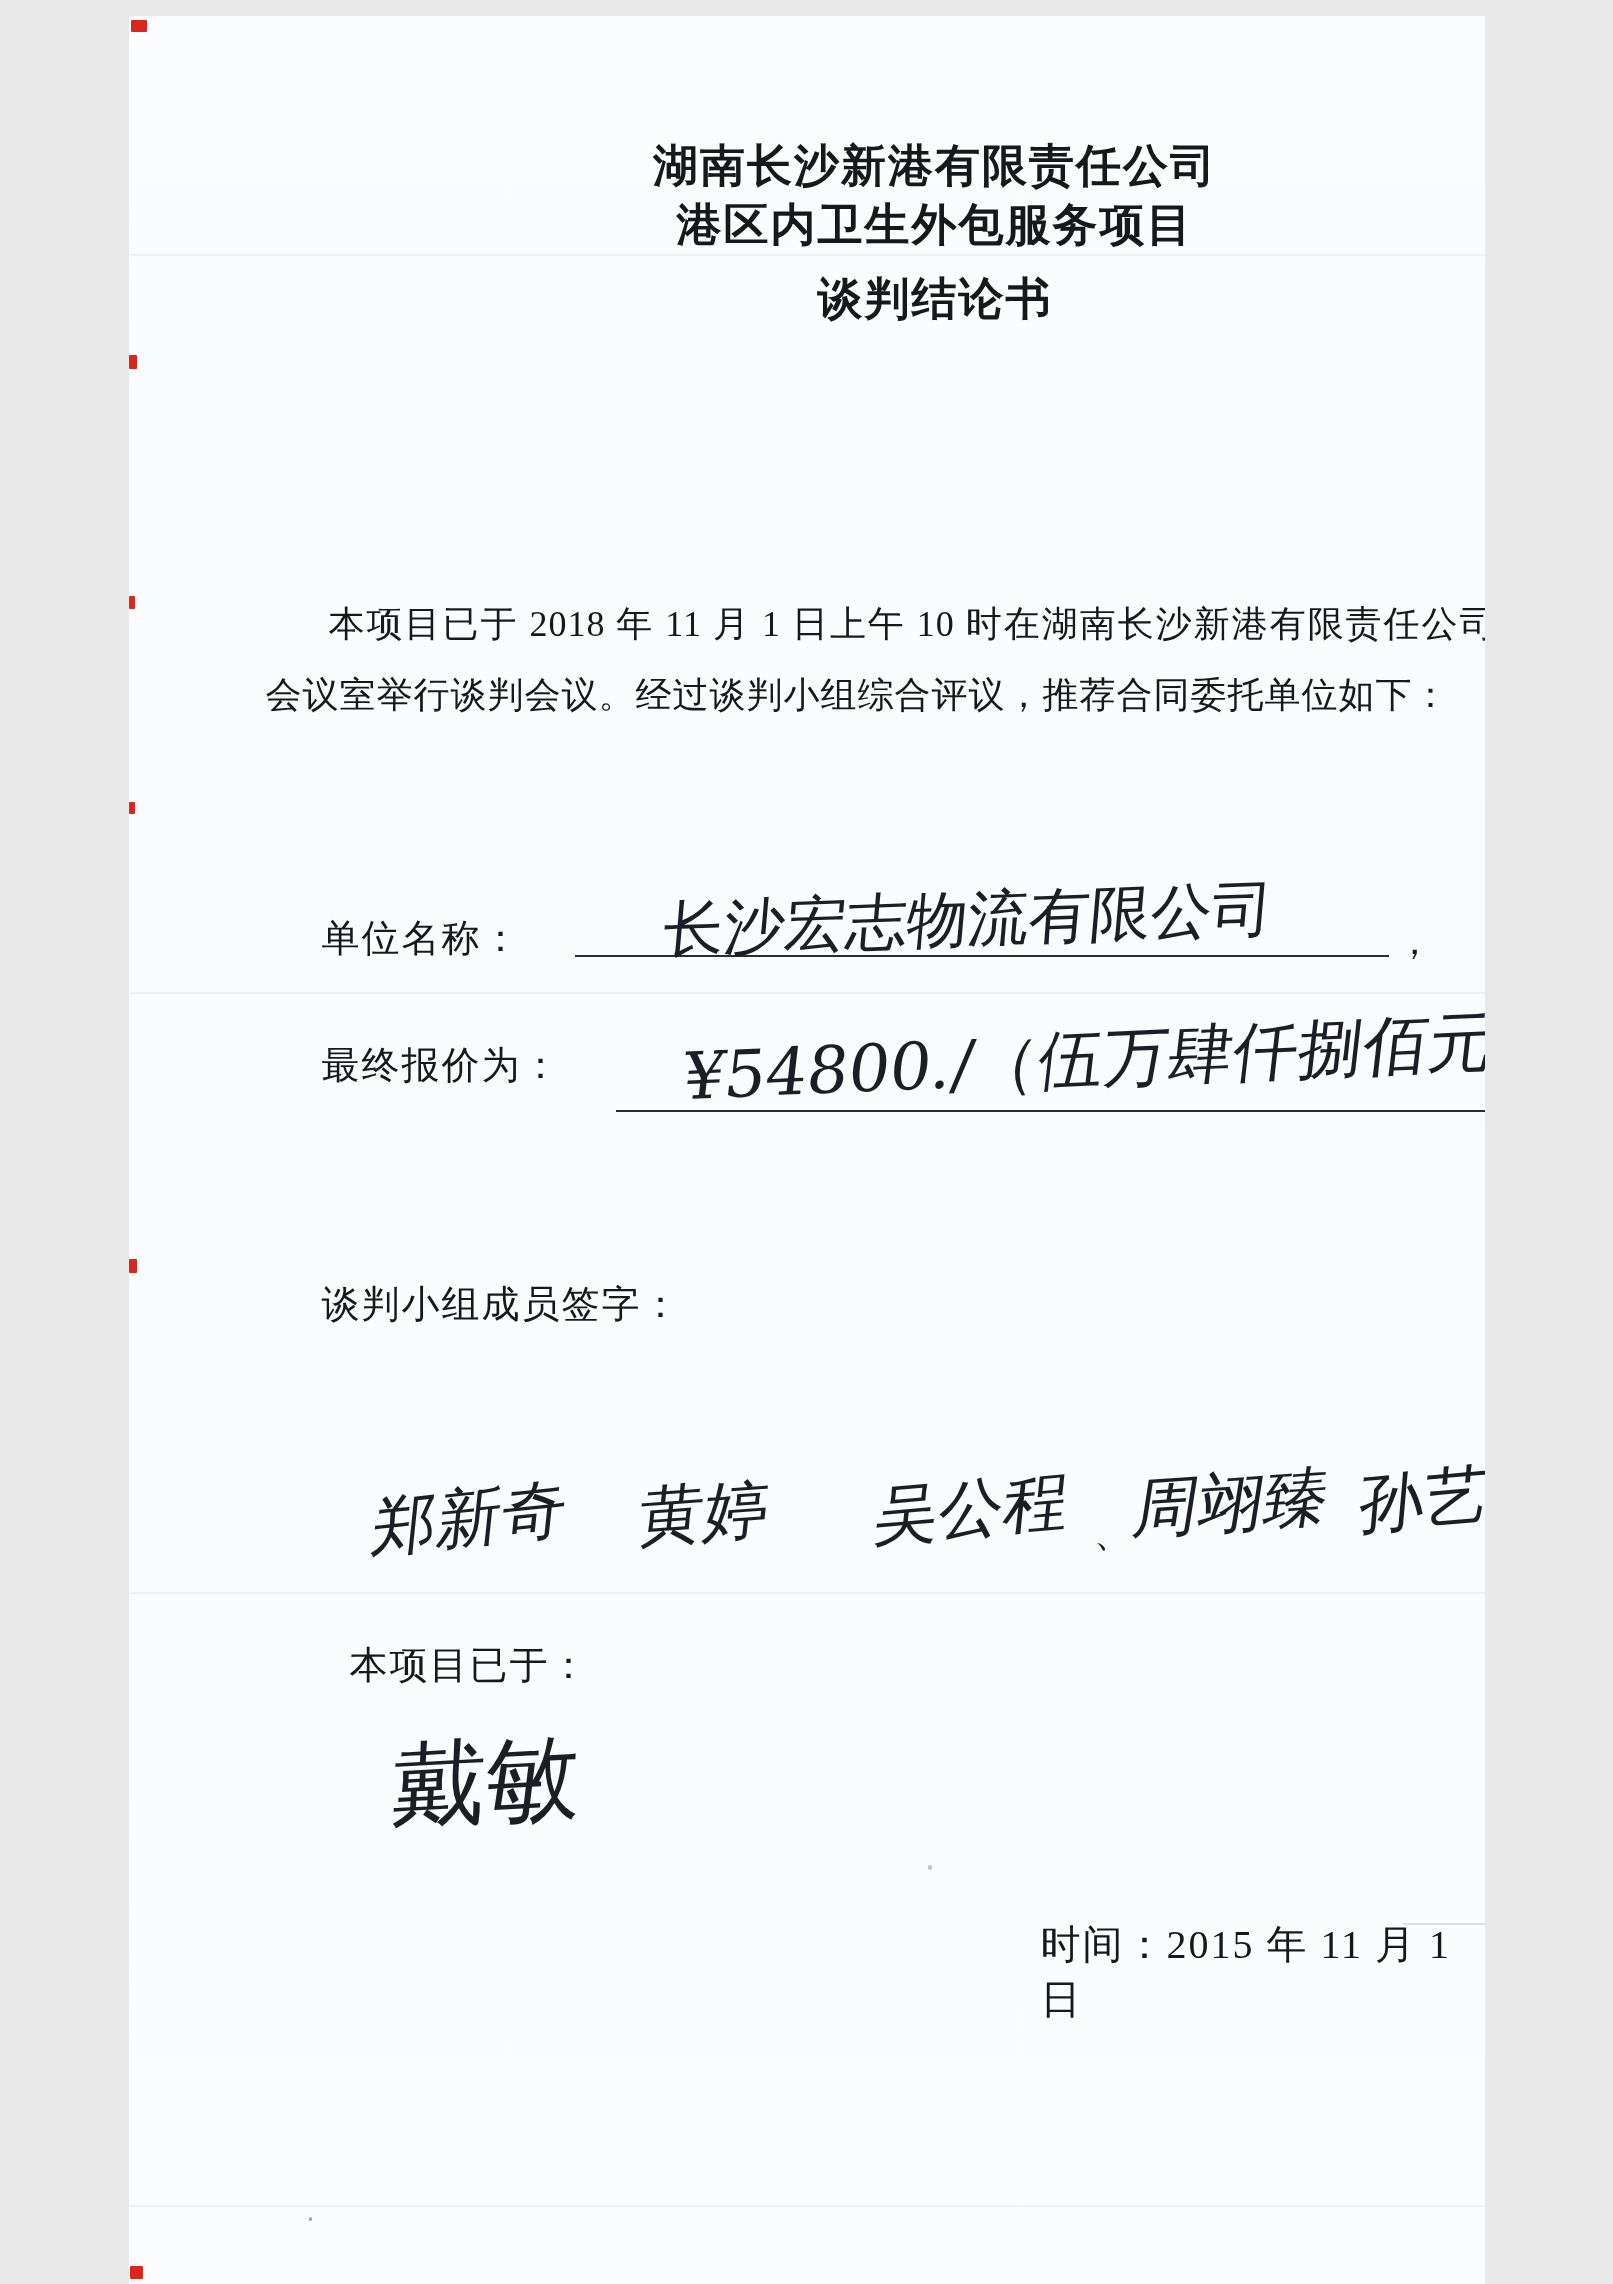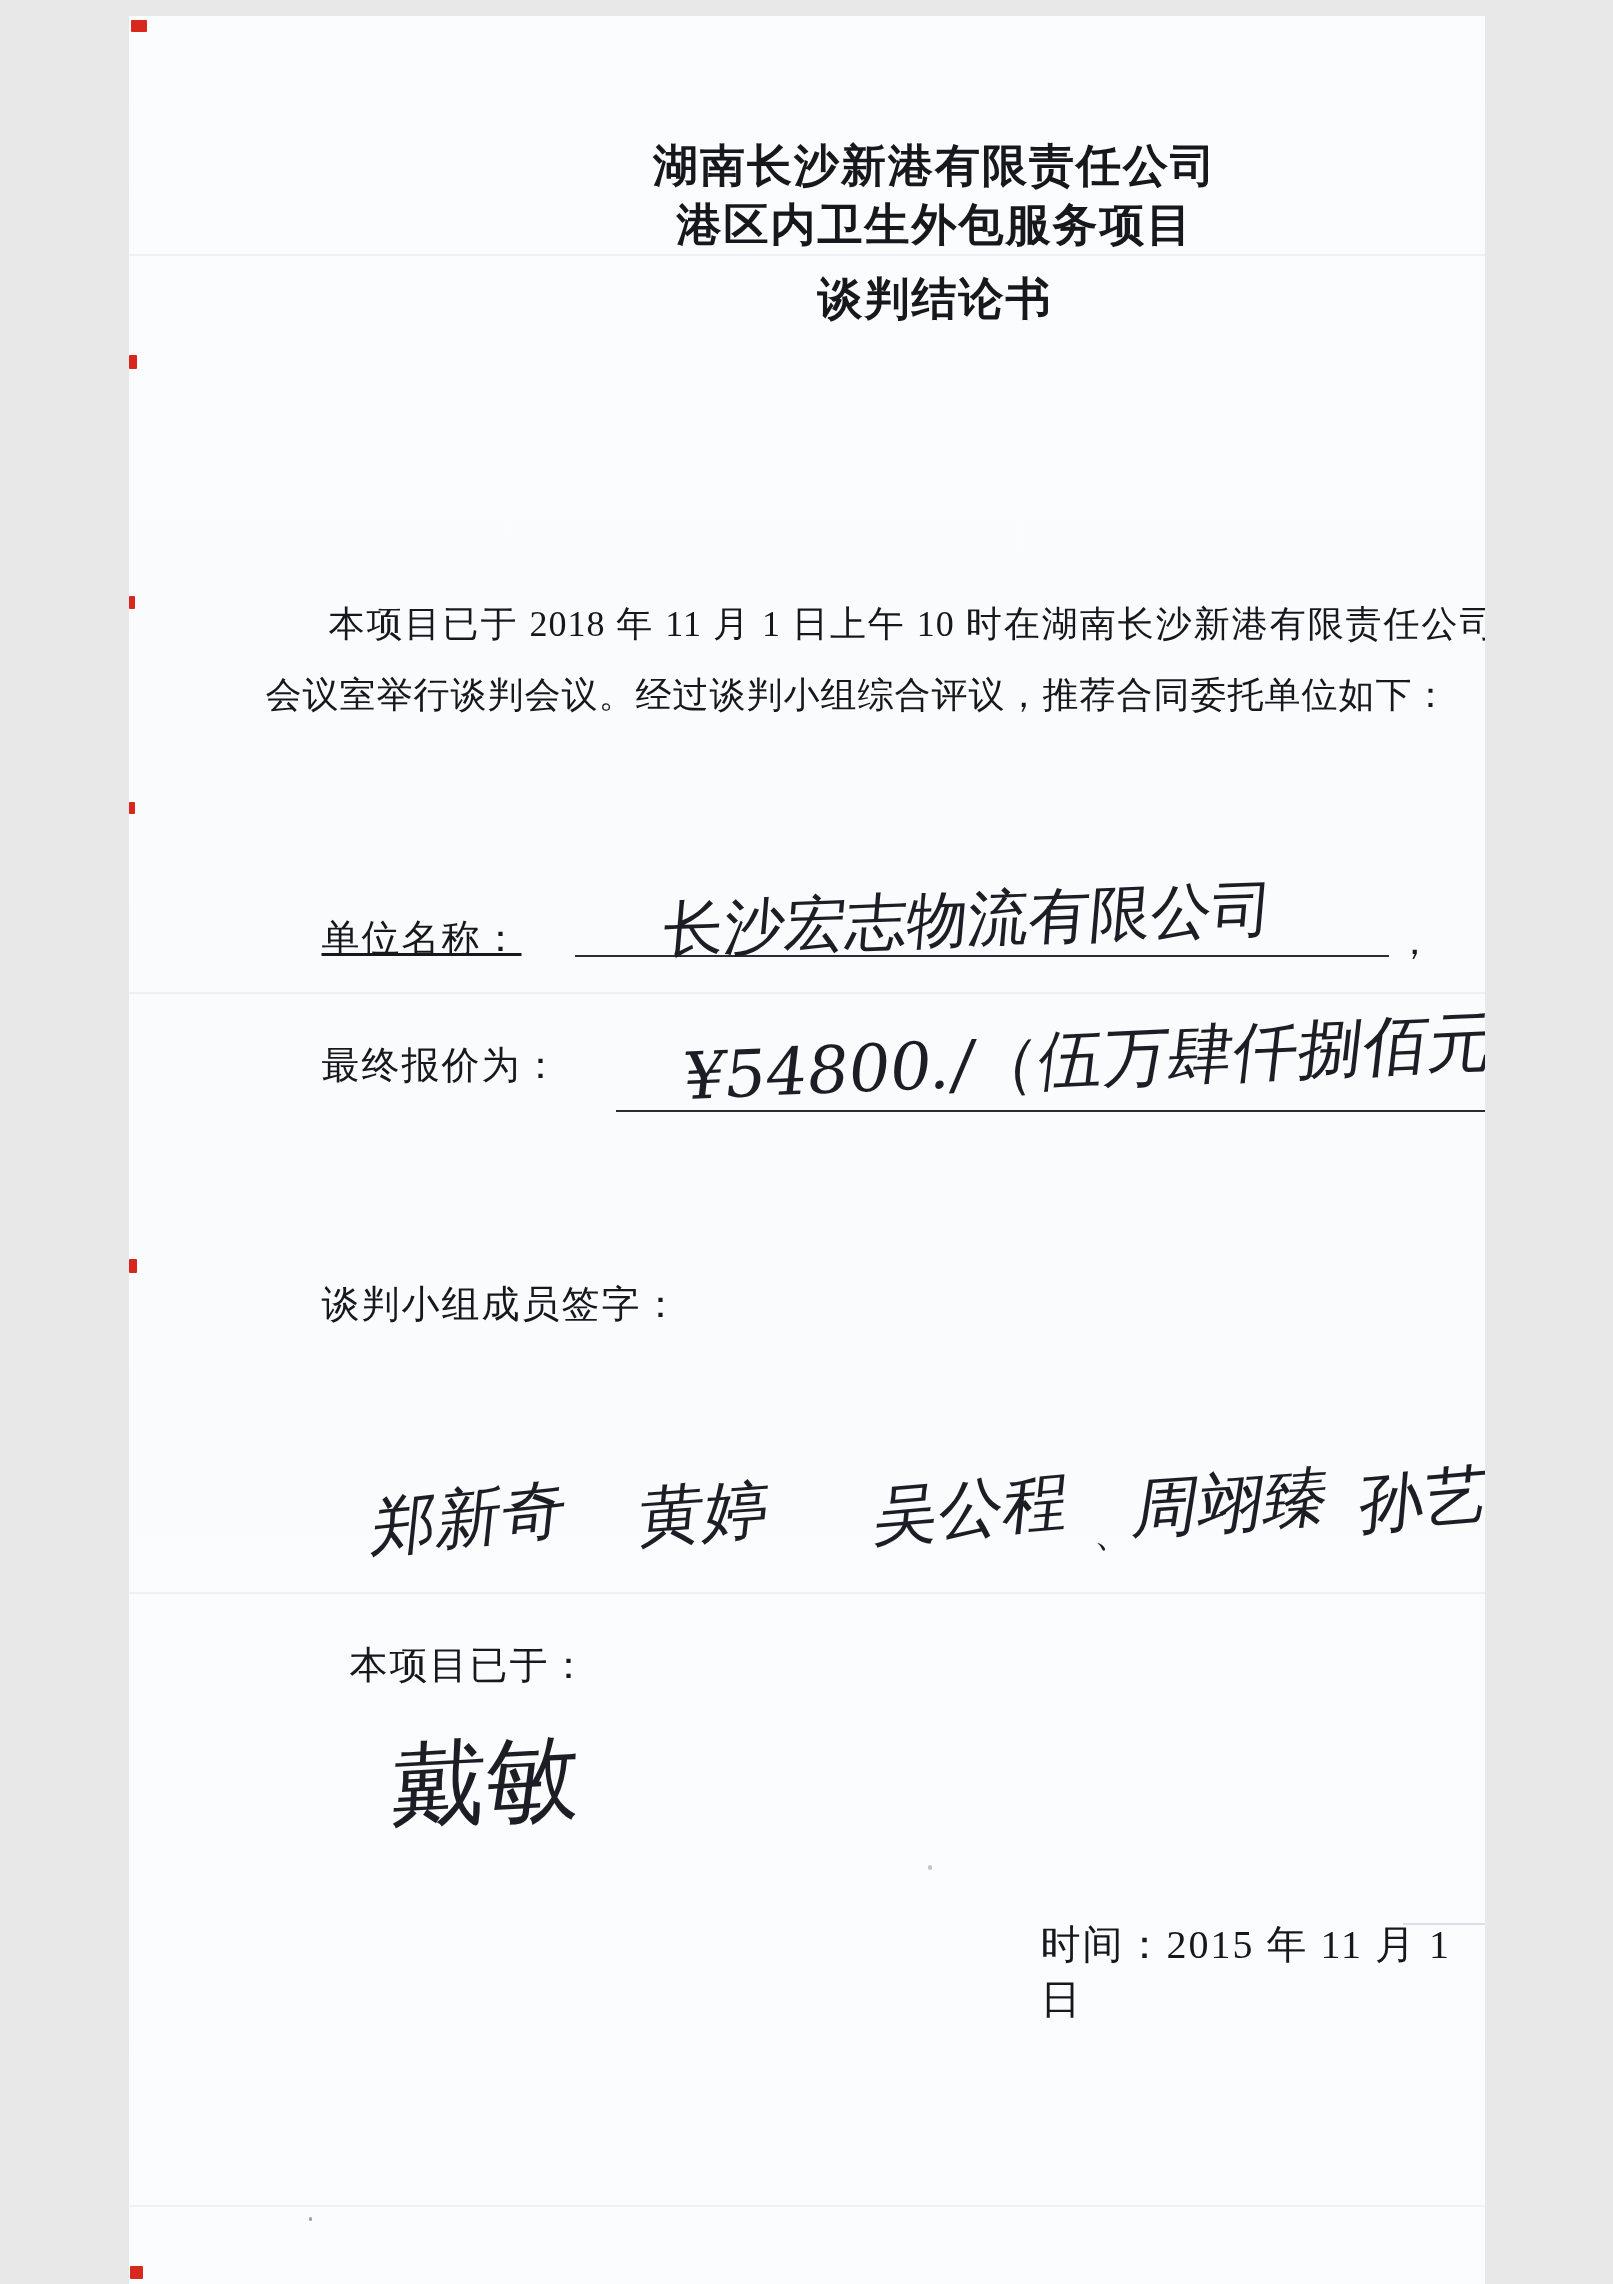--- a/index.html
+++ b/index.html
@@ -46,21 +46,21 @@
   <div class="scan-band" style="top:976px;"></div>
   <div class="scan-band" style="top:1576px;"></div>
   <div class="scan-band" style="top:2189px;"></div>
 
   <div class="abs title" style="top:120px;">湖南长沙新港有限责任公司</div>
   <div class="abs title" style="top:253px;">谈判结论书</div>
   <div class="abs title" style="top:179px;">港区内卫生外包服务项目</div>
 
   <div class="abs body-par">本项目已于 2018 年 11 月 1 日上午 10 时在湖南长沙新港有限责任公司一楼北会议室举行谈判会议。经过谈判小组综合评议，推荐合同委托单位如下：</div>
 
-  <div class="abs label" style="left:193px;top:897px;text-decoration:underline;">单位名称：</div>
+  <div class="abs label" style="left:193px;top:897px;">单位名称：</div>
   <div class="abs u-line" style="left:446px;top:863px;width:814px;height:76px;"></div>
   <div class="abs hw" style="left:534px;top:863px;font-size:61px;transform:rotate(-2deg) skewX(-7deg);">长沙宏志物流有限公司</div>
   <div class="abs label" style="left:1267px;top:900px;">，</div>
 
   <div class="abs label" style="left:193px;top:1024px;">最终报价为：</div>
   <div class="abs u-line" style="left:487px;top:1010px;width:926px;height:84px;"></div>
   <div class="abs hw" style="left:554px;top:998px;font-size:65px;transform:rotate(-2.5deg) skewX(-9deg);">¥54800./（伍万肆仟捌佰元）</div>
   <div class="abs label" style="left:1419px;top:1061px;">。</div>
 
   <div class="abs label" style="left:193px;top:1263px;">谈判小组成员签字：</div>

